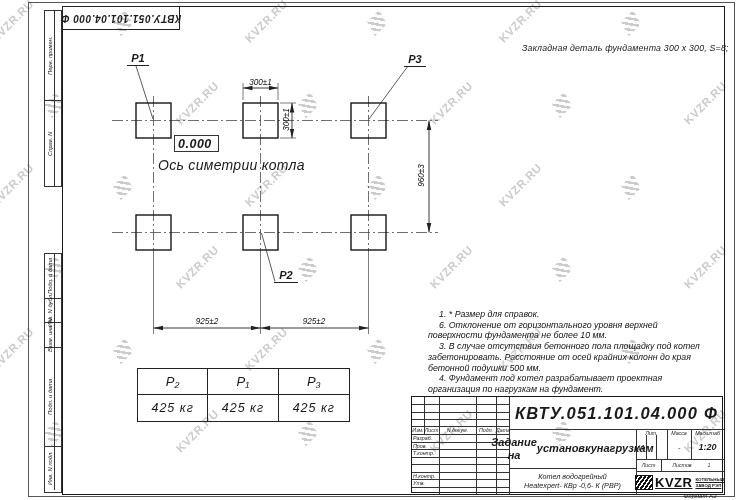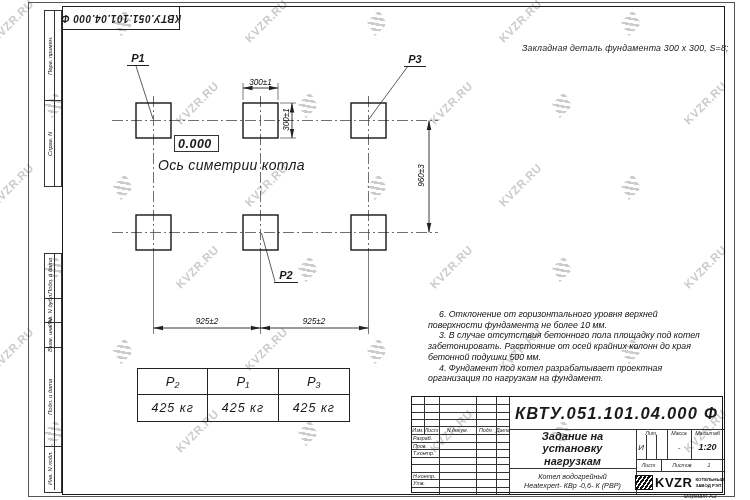--- a/index.html
+++ b/index.html
@@ -54,27 +54,27 @@
   .ltable .cell:nth-child(n+4){border-bottom:none;}
   .ltable .hd{font-size:13px;}
   .ltable .val{font-size:12.5px;letter-spacing:1px;}
   
   #tb{left:411px;top:396px;width:312px;height:97px;border:1.4px solid #1a1a1a;box-sizing:border-box;}
   .ln{position:absolute;background:#333;}
   .tb-lab{position:absolute;font-size:5.3px;font-style:italic;color:#222;white-space:nowrap;}
   .tb-center{display:flex;align-items:center;justify-content:center;text-align:center;}
   .docnum{left:97px;top:0;width:215px;height:32px;font-size:16.5px;font-style:italic;
        font-weight:600;letter-spacing:1.2px;}
-  .tb-title{left:97px;top:32px;width:127px;height:39px;flex-direction:column;
+  .tb-title{left:97px;top:32px;width:127px;height:39px;
        font-size:11px;font-style:italic;font-weight:600;line-height:12.5px;}
   .tb-product{left:97px;top:71px;width:127px;height:26px;flex-direction:column;
        font-size:7.2px;font-style:italic;line-height:9px;}
   .tb-val{position:absolute;font-style:italic;display:flex;align-items:center;justify-content:center;}
   .logo-cell{left:224px;top:74px;width:88px;height:23px;display:flex;align-items:center;
-       justify-content:center;gap:3px;}
+       justify-content:center;gap:3px;text-decoration:underline;}
   .logo-mark{width:16px;height:13px;background:
        repeating-linear-gradient(125deg,#111 0 2px,#fff 2px 3.4px);
        outline:1px solid #111;}
   .logo-word{font-size:13px;font-weight:bold;letter-spacing:.5px;color:#111;}
   .logo-sub{display:flex;flex-direction:column;font-size:4.4px;font-weight:bold;line-height:5.4px;color:#111;}
   .fmt{font-size:6px;font-style:italic;text-align:center;}
 </style>
 </head>
 <body>
 
@@ -220,20 +220,21 @@
     <div class="abs dim" style="left:245px;top:78px;width:31px;">300±1</div>
     <div class="abs dim rot90" style="left:269px;top:115px;width:35px;">300±1</div>
     <div class="abs dim rot90" style="left:404px;top:171px;width:35px;">960±3</div>
     <div class="abs dim" style="left:185px;top:317px;width:44px;">925±2</div>
     <div class="abs dim" style="left:292px;top:317px;width:44px;">925±2</div>
 
     <div class="abs elev-box" style="left:174px;top:135px;width:45px;height:17px;">0.000</div>
     <div class="abs axis-label" style="left:158px;top:157px;">Ось симетрии котла</div>
 
     <div class="abs notes" style="left:428px;top:309px;">
+      <p>1. * Размер для справок.</p>
       <p>6. Отклонение от горизонтального уровня верхней поверхности фундамента не более 10 мм.</p>
       <p>3. В случае отсутствия бетонного пола площадку под котел забетонировать. Расстояние от осей крайних колонн до края бетонной подушки 500 мм.</p>
       <p>4. Фундамент под котел разрабатывает проектная организация по нагрузкам на фундамент.</p>
     </div>
 
     <div class="abs ltable">
       <div class="cell hd">P₂</div>
       <div class="cell hd">P₁</div>
       <div class="cell hd">P₃</div>
       <div class="cell val">425 кг</div>

